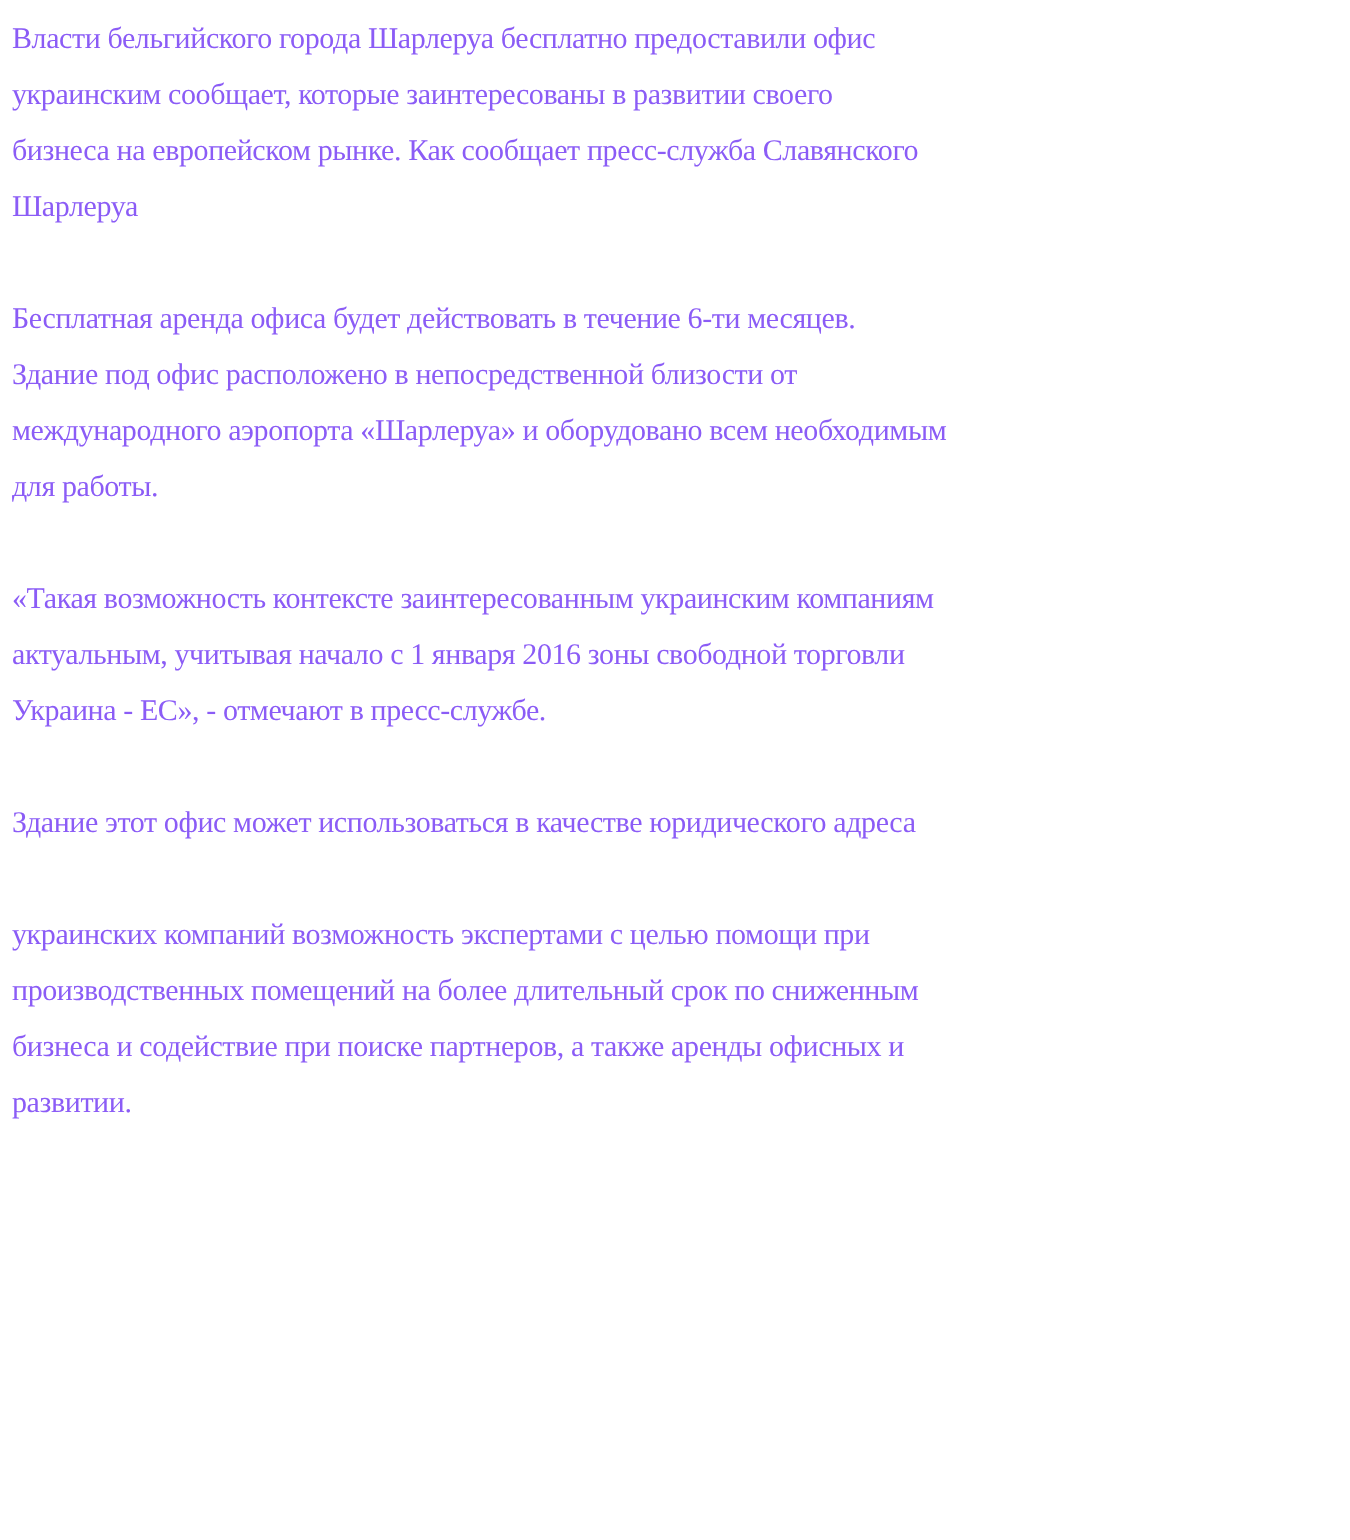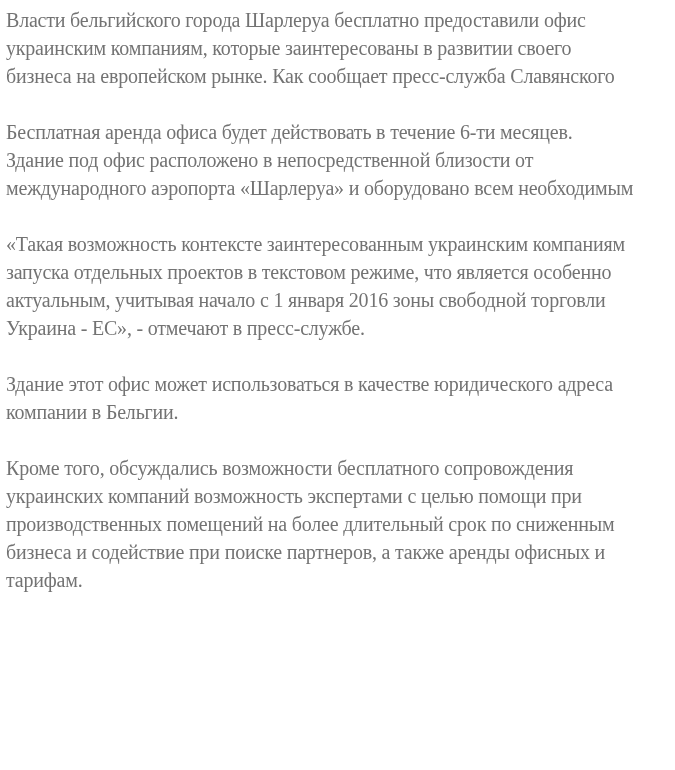--- a/index.html
+++ b/index.html
@@ -9,64 +9,63 @@
     }
     body {
       width: 675px;
       height: 770px;
       overflow: hidden;
     }
     .article {
       position: relative;
       padding: 6px 0 0 6px;
       font-family: "Liberation Serif", "DejaVu Serif", serif;
-      font-size: 20px;
-      color: #737373;
+      font-size: 15px;
+      color: #8b5cf6;
       letter-spacing: -0.2px;
     }
     .para {
       margin: 0 0 28px 0;
     }
     .line {
       display: block;
       height: 28px;
       line-height: 28px;
       white-space: nowrap;
     }
   </style>
 </head>
 <body>
 
 <div class="article">
 
   <p class="para">
     <span class="line">Власти бельгийского города Шарлеруа бесплатно предоставили офис</span>
-    <span class="line">украинским компаниям, которые заинтересованы в развитии своего</span>
+    <span class="line">украинским сообщает, которые заинтересованы в развитии своего</span>
     <span class="line">бизнеса на европейском рынке. Как сообщает пресс-служба Славянского</span>
+    <span class="line">Шарлеруа</span>
   </p>
 
   <p class="para">
     <span class="line">Бесплатная аренда офиса будет действовать в течение 6-ти месяцев.</span>
     <span class="line">Здание под офис расположено в непосредственной близости от</span>
     <span class="line">международного аэропорта «Шарлеруа» и оборудовано всем необходимым</span>
+    <span class="line">для работы.</span>
   </p>
 
   <p class="para">
     <span class="line">«Такая возможность контексте заинтересованным украинским компаниям</span>
-    <span class="line">запуска отдельных проектов в текстовом режиме, что является особенно</span>
     <span class="line">актуальным, учитывая начало с 1 января 2016 зоны свободной торговли</span>
     <span class="line">Украина - ЕС», - отмечают в пресс-службе.</span>
   </p>
 
   <p class="para">
     <span class="line">Здание этот офис может использоваться в качестве юридического адреса</span>
-    <span class="line">компании в Бельгии.</span>
   </p>
 
   <p class="para">
-    <span class="line">Кроме того, обсуждались возможности бесплатного сопровождения</span>
     <span class="line">украинских компаний возможность экспертами с целью помощи при</span>
     <span class="line">производственных помещений на более длительный срок по сниженным</span>
     <span class="line">бизнеса и содействие при поиске партнеров, а также аренды офисных и</span>
-    <span class="line">тарифам.</span>
+    <span class="line">развитии.</span>
   </p>
 
 </div>
 
 </body></html>

